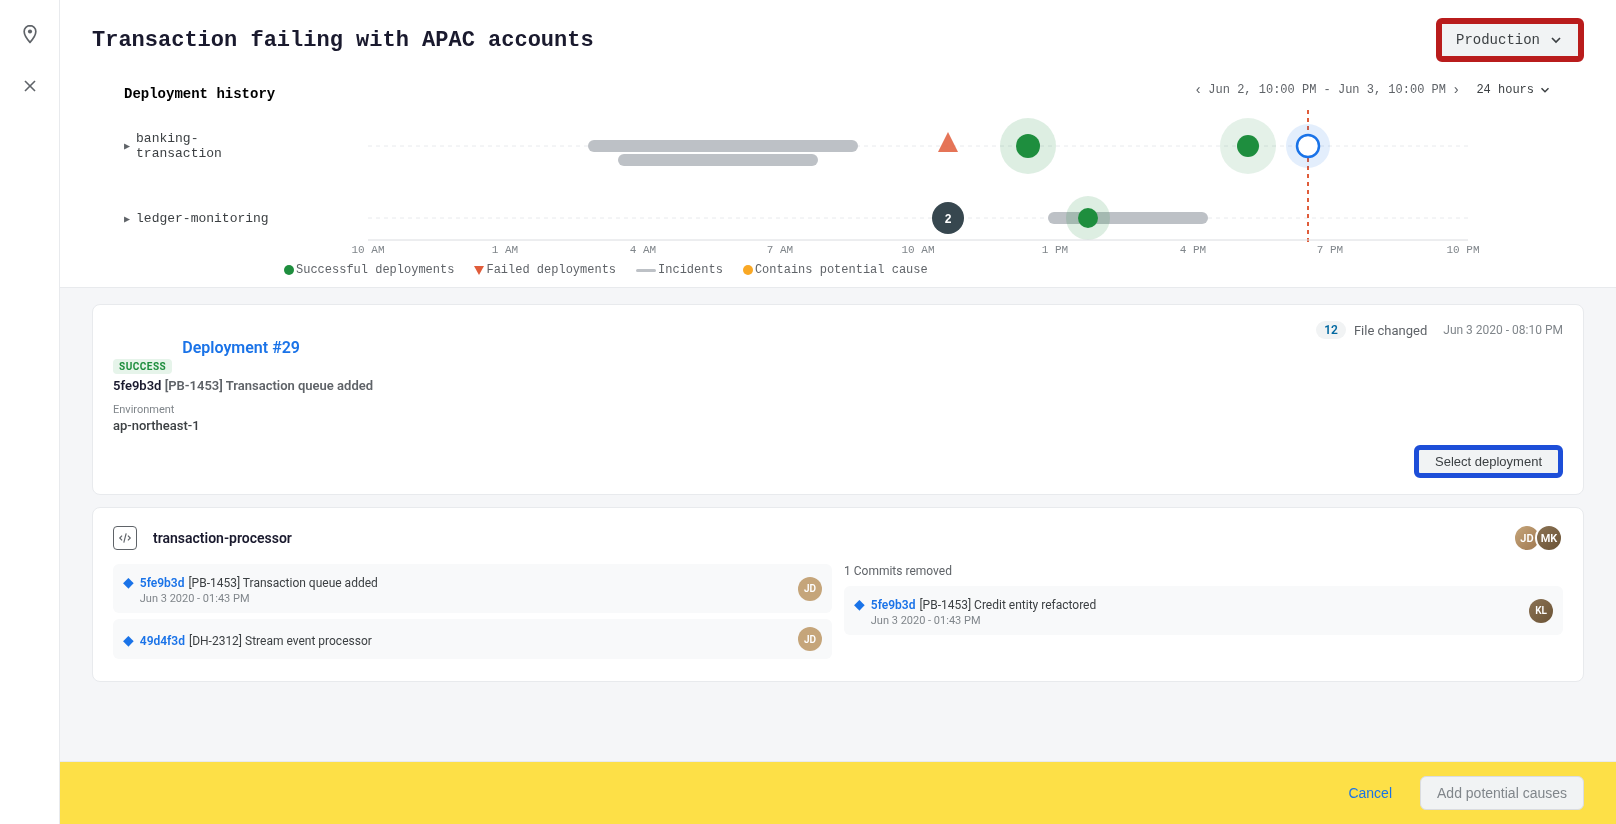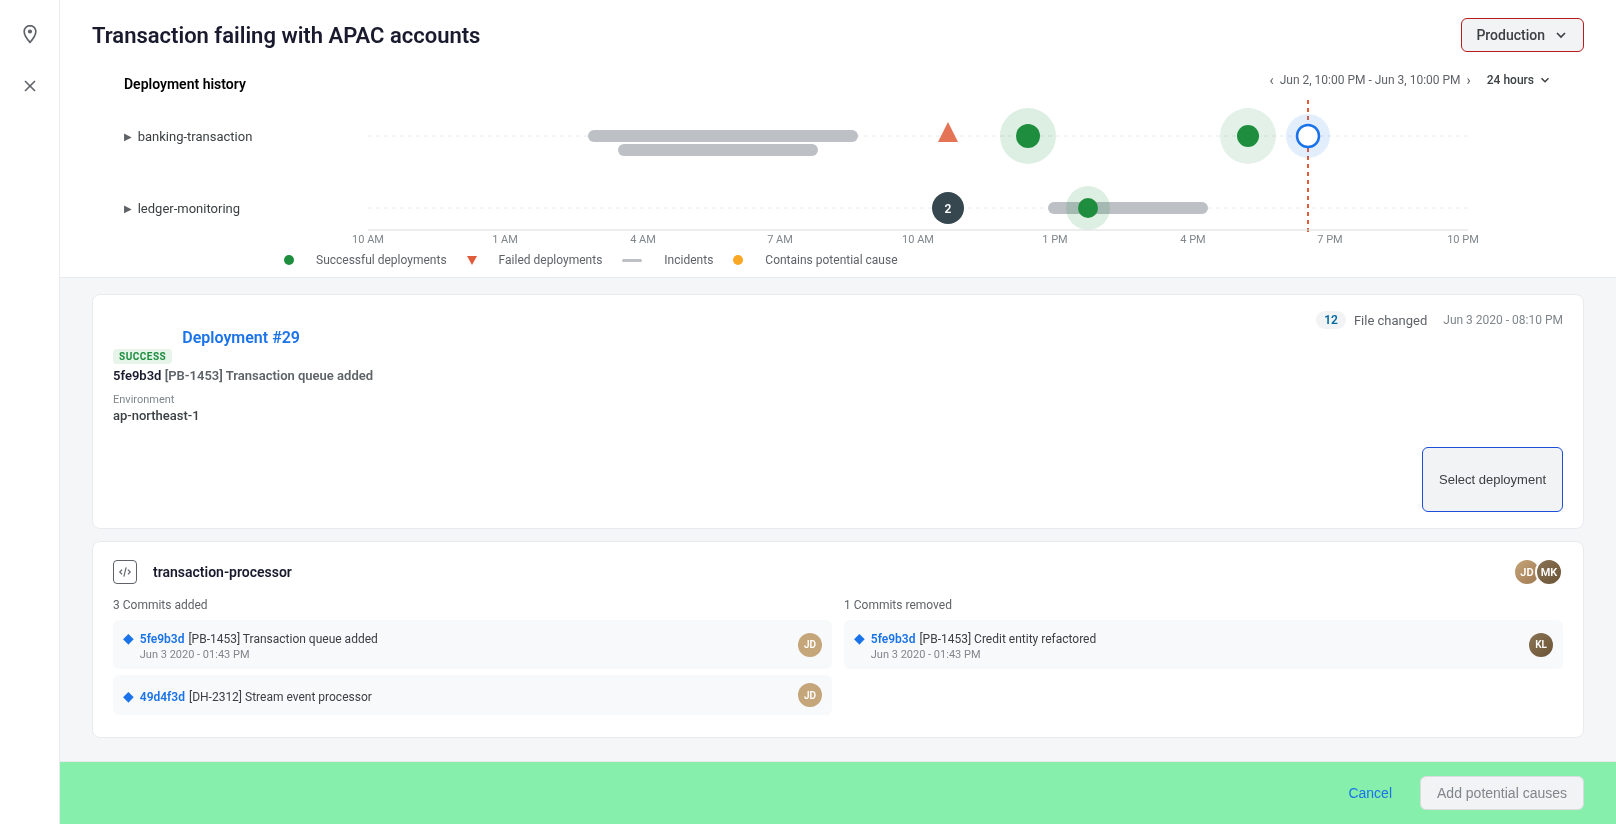--- a/index.html
+++ b/index.html
@@ -43,38 +43,39 @@
       flex-direction: column;
       background: #f5f6f8;
       overflow: hidden;
     }
 
     
     .header {
       background: #fff;
       padding: 18px 32px 0 32px;
       border-bottom: 1px solid #e8eaed;
+      font-family: Liberation Mono, monospace;
     }
     .header-top {
       display: flex;
       align-items: center;
       justify-content: space-between;
       margin-bottom: 12px;
     }
     .page-title {
       font-size: 22px;
       font-weight: 600;
       color: #1a1a2e;
     }
     .env-dropdown {
       display: flex;
       align-items: center;
       gap: 8px;
       background: #f1f3f4;
-      border: 1px solid #b91c1c;
+      border: 6px solid #b91c1c;
       border-radius: 6px;
       padding: 8px 14px;
       cursor: pointer;
       font-size: 14px;
       color: #3c4043;
       font-weight: 500;
     }
     .env-dropdown svg { width: 16px; height: 16px; }
 
     
@@ -151,21 +152,21 @@
       display: flex;
       align-items: center;
       gap: 20px;
       padding: 8px 0 10px 160px;
       font-size: 12px;
       color: #5f6368;
     }
     .legend-item {
       display: flex;
       align-items: center;
-      gap: 22px;
+      gap: 2px;
       justify-content: center;
     }
     .legend-dot {
       width: 10px;
       height: 10px;
       border-radius: 50%;
     }
     .legend-triangle {
       width: 0;
       height: 0;
@@ -262,28 +263,27 @@
       color: #3c4043;
       font-weight: 500;
     }
     .card-footer {
       display: flex;
       justify-content: flex-end;
       margin-top: 12px;
     }
     .select-btn {
       background: #f1f3f4;
-      border: 1px solid #1d4ed8;
+      border: 5px solid #1d4ed8;
       border-radius: 6px;
-      padding: 24px 16px;
+      padding: 4px 16px;
       font-size: 13px;
       color: #3c4043;
       font-weight: 500;
       cursor: pointer;
-      margin-top: 12px;
     }
 
     
     .service-card {
       background: #fff;
       border-radius: 8px;
       border: 1px solid #e8eaed;
       padding: 16px 20px;
       margin-bottom: 12px;
     }
@@ -386,21 +386,21 @@
       align-items: center;
       justify-content: center;
       font-size: 10px;
       font-weight: 600;
       color: #fff;
       flex-shrink: 0;
     }
 
     
     .footer {
-      background: #86efac;
+      background: #fde047;
       border-top: 1px solid #e8eaed;
       padding: 14px 32px;
       display: flex;
       align-items: center;
       justify-content: flex-end;
       gap: 12px;
     }
     .cancel-btn {
       background: transparent;
       border: none;
@@ -594,21 +594,20 @@
         </div>
         <div class="avatars">
           <div class="avatar" style="background: linear-gradient(135deg, #c5a57a, #a07850);">JD</div>
           <div class="avatar" style="background: linear-gradient(135deg, #8B7355, #6B5335);">MK</div>
         </div>
       </div>
 
       <div class="commits-grid">
 
         <div>
-          <div class="commits-section-title">3 Commits added</div>
 
           <div class="commit-row">
             <div class="commit-row-left">
               <span class="commit-dot">◆</span>
               <div class="commit-info">
                 <div>
                   <span class="commit-link">5fe9b3d</span>
                   <span class="commit-msg">[PB-1453] Transaction queue added</span>
                 </div>
                 <div class="commit-date">Jun 3 2020 - 01:43 PM</div>

